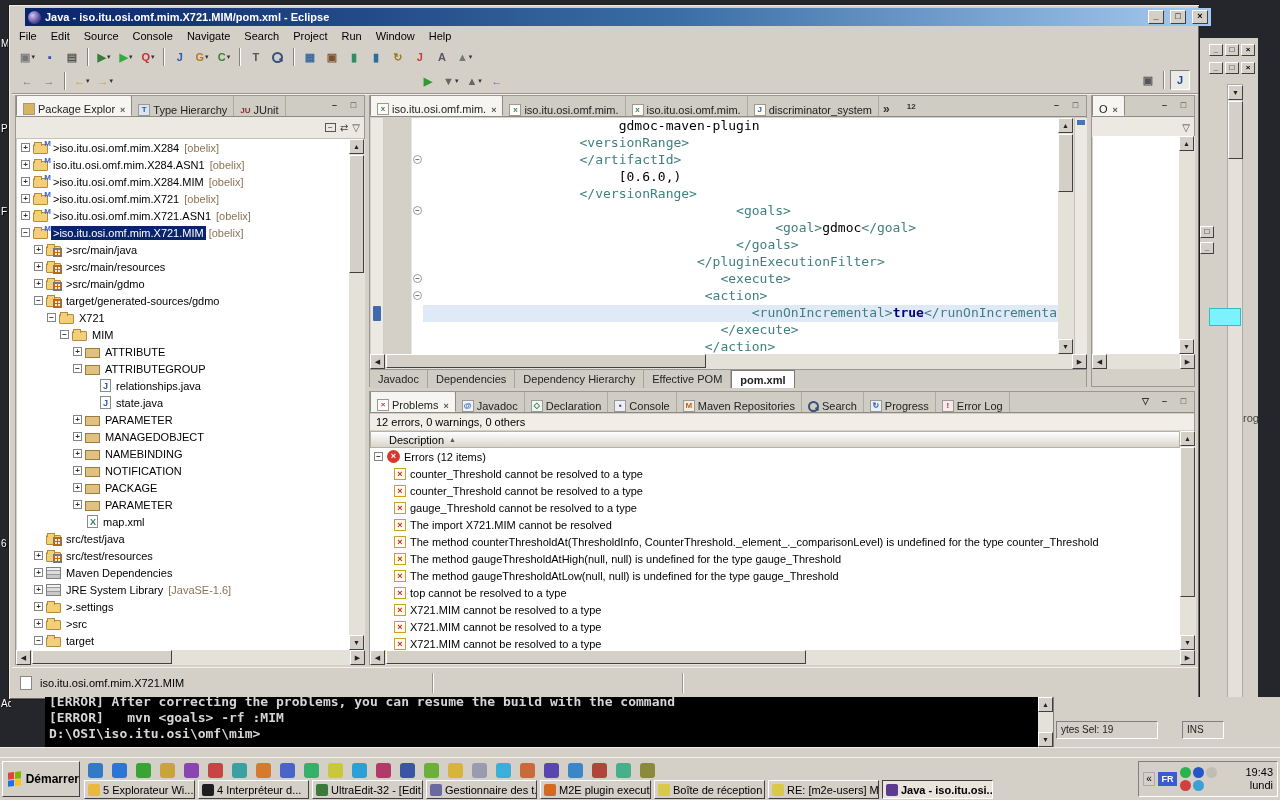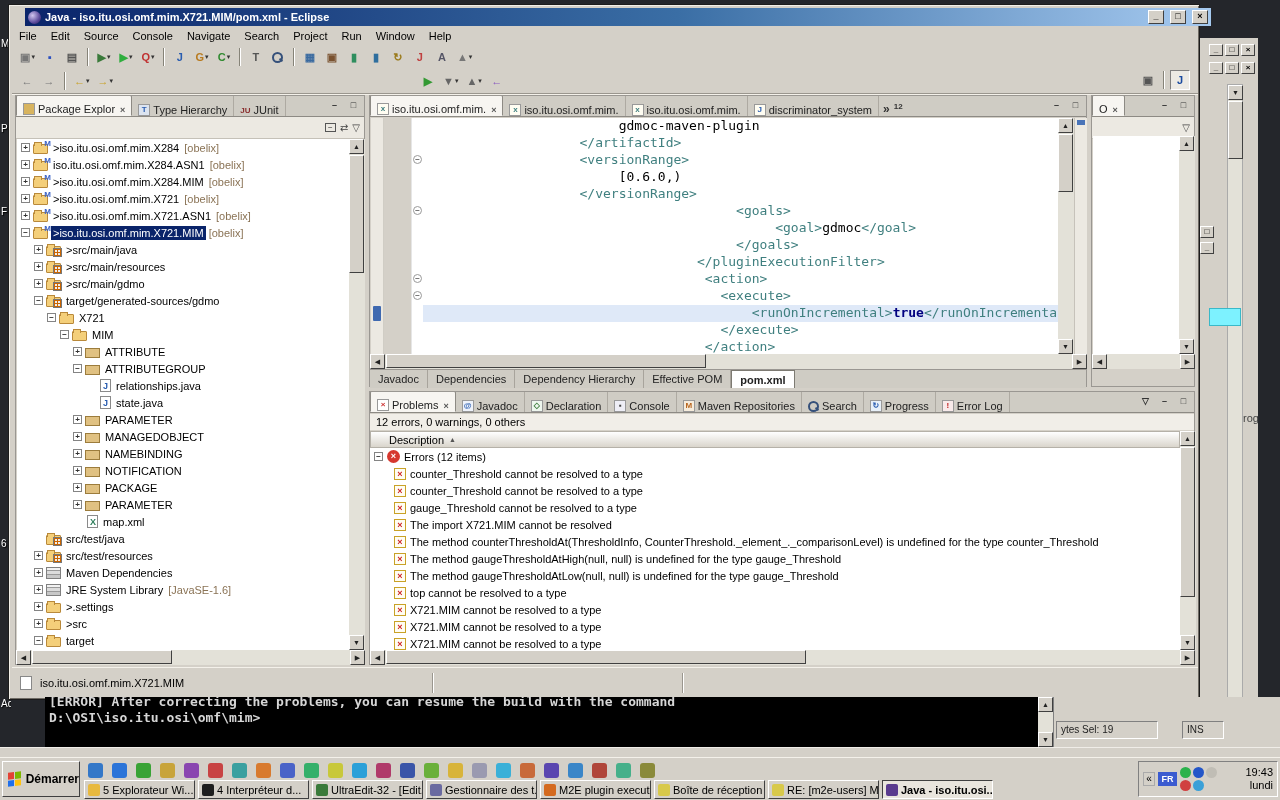--- a/index.html
+++ b/index.html
@@ -107,21 +107,21 @@
 .c-txt{color:#000}
 .c-kw{color:#000080;font-weight:bold}
 #ed-vscroll{left:688px;top:22px;width:16px;height:236px}
 #ed-over{position:absolute;left:704px;top:22px;width:13px;height:236px;background:#ece9e2;border-left:1px solid #c6c2ba}
 .ov-mark{position:absolute;left:2px;width:8px;height:5px;background:#4a74b8}
 #ed-hscroll{left:0;top:258px;width:717px;height:15px}
 #ed-btabs{position:absolute;left:0;top:273px;right:0;height:19px;background:#cfccc4;display:flex;align-items:stretch;border-top:1px solid #9a9792;font-size:11px}
 .btab{padding:2px 8px;border-right:1px solid #a8a49c;background:#cfccc4;color:#222;display:flex;align-items:center;white-space:nowrap}
 .btab.active{background:#fff;border:1px solid #7d7a72;border-bottom:none;font-weight:bold}
 #ed-chev{display:inline-flex;align-items:center;padding:0 4px;font-weight:bold;color:#333;font-size:12px}
-#ed-chev .cnt{font-size:8px;margin-left:4px;margin-top:-6px}
+#ed-chev .cnt{font-size:8px;margin-left:17px;margin-top:-6px}
 
 
 #ol-body{position:absolute;left:1px;top:40px;width:86px;height:218px;background:#fff}
 #ol-vscroll{left:87px;top:40px;width:16px;height:218px}
 #ol-hscroll{left:0;top:258px;width:103px;height:15px}
 
 
 #pr-summary{position:absolute;left:0;top:22px;right:0;height:17px;background:#f1eee8;border-bottom:1px solid #d5d1c8;font-size:11px;display:flex;align-items:center;padding-left:6px;color:#000}
 #pr-colhead{position:absolute;left:0;top:39px;width:810px;height:17px;background:linear-gradient(#fff,#d9d5cc);border:1px solid #b5b1a8;font-size:11px;display:flex;align-items:center;padding-left:18px;gap:5px;color:#000}
 .sortarr{font-size:7px;color:#555}
@@ -622,30 +622,30 @@
         </div>
         <div class="foldrow">
           <span class="foldc">−</span>
         </div>
         <div class="foldrow"></div>
         <div class="foldrow"></div>
         <div class="foldrow"></div>
       </div>
     <div id="ed-code">
         <div class="cl"><span class="c-txt">                         </span><span class="c-txt">gdmoc-maven-plugin</span></div>
+        <div class="cl"><span class="c-txt">                    </span><span class="c-tag">&lt;versionRange&gt;</span></div>
         <div class="cl"><span class="c-txt">                    </span><span class="c-tag">&lt;/artifactId&gt;</span></div>
-        <div class="cl"><span class="c-txt">                    </span><span class="c-tag">&lt;versionRange&gt;</span></div>
         <div class="cl"><span class="c-txt">                         </span><span class="c-txt">[0.6.0,)</span></div>
         <div class="cl"><span class="c-txt">                    </span><span class="c-tag">&lt;/versionRange&gt;</span></div>
         <div class="cl"><span class="c-txt">                                        </span><span class="c-tag">&lt;goals&gt;</span></div>
         <div class="cl"><span class="c-txt">                                             </span><span class="c-tag">&lt;goal&gt;</span><span class="c-txt">gdmoc</span><span class="c-tag">&lt;/goal&gt;</span></div>
         <div class="cl"><span class="c-txt">                                        </span><span class="c-tag">&lt;/goals&gt;</span></div>
         <div class="cl"><span class="c-txt">                                   </span><span class="c-tag">&lt;/pluginExecutionFilter&gt;</span></div>
+        <div class="cl"><span class="c-txt">                                      </span><span class="c-tag">&lt;execute&gt;</span></div>
         <div class="cl"><span class="c-txt">                                    </span><span class="c-tag">&lt;action&gt;</span></div>
-        <div class="cl"><span class="c-txt">                                      </span><span class="c-tag">&lt;execute&gt;</span></div>
         <div class="cl hl"><span class="c-txt">                                          </span><span class="c-tag">&lt;runOnIncremental&gt;</span><span class="c-kw">true</span><span class="c-tag">&lt;/runOnIncremental&gt;</span></div>
         <div class="cl"><span class="c-txt">                                      </span><span class="c-tag">&lt;/execute&gt;</span></div>
         <div class="cl"><span class="c-txt">                                    </span><span class="c-tag">&lt;/action&gt;</span></div>
       </div>
     <div id="ed-vscroll" class="sbv">
       <span class="sb-btn up">▲</span>
       <span class="sb-thumb" style="left:0;top:16px;width:15px;height:58px"></span>
       <span class="sb-btn down">▼</span>
     </div>
     <div id="ed-over">
@@ -819,20 +819,21 @@
     <span id="sb-icon"></span>
     <span id="sb-text">iso.itu.osi.omf.mim.X721.MIM</span>
     <span class="sb-groove"></span>
     <span class="sb-groove"></span>
   </div>
 </div>
 
 <div id="cmd">
   <div id="cmd-lines">
       <div class="cline">[ERROR] After correcting the problems, you can resume the build with the command</div>
+      <div class="cline">[ERROR]   mvn &lt;goals&gt; -rf :MIM</div>
       <div class="cline">D:\OSI\iso.itu.osi\omf\mim&gt;</div>
     </div>
   <div id="cmd-scroll">
     <span class="sb-btn" style="left:0;top:0">▲</span>
     <span class="sb-btn" style="left:0;bottom:0">▼</span>
   </div>
 </div>
 
 <div id="ue">
   <span class="uec" style="left:2px;width:102px">ytes Sel: 19</span>

